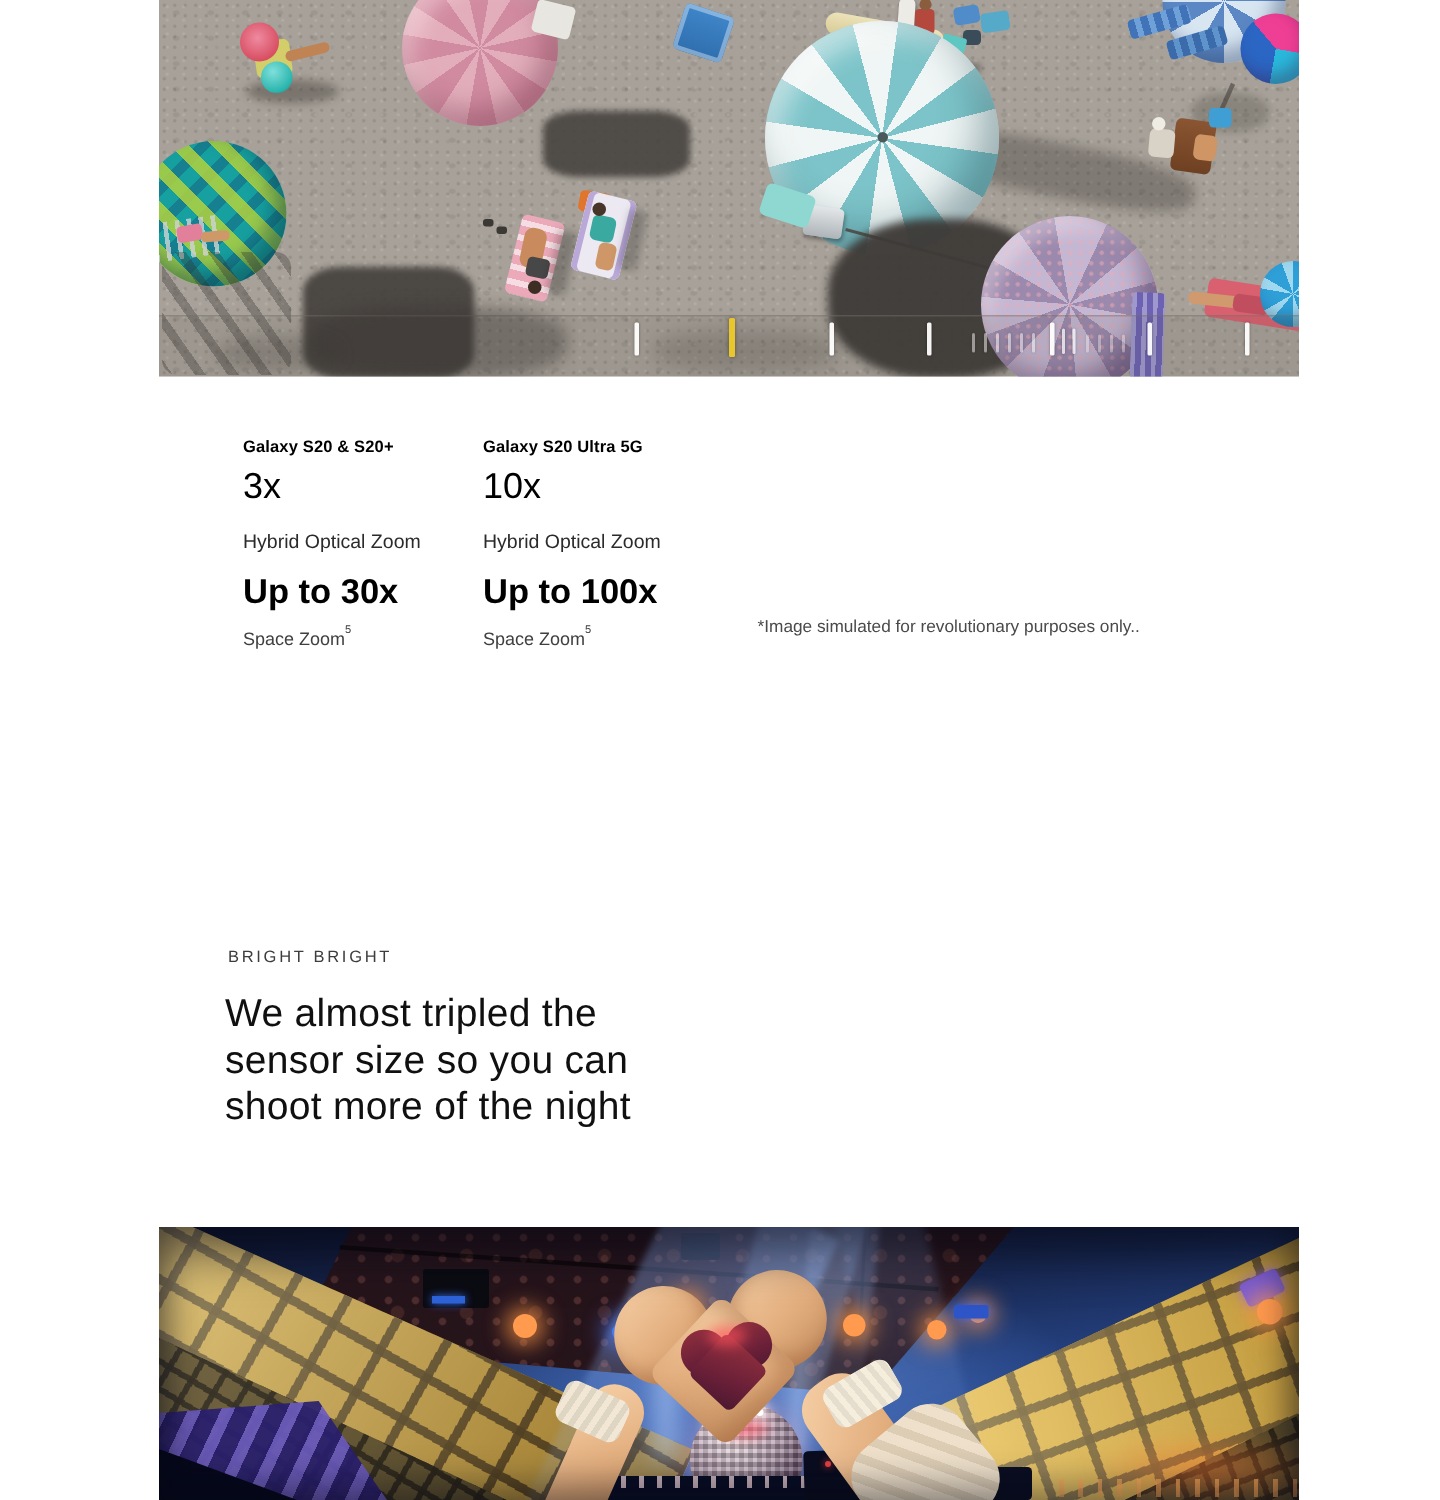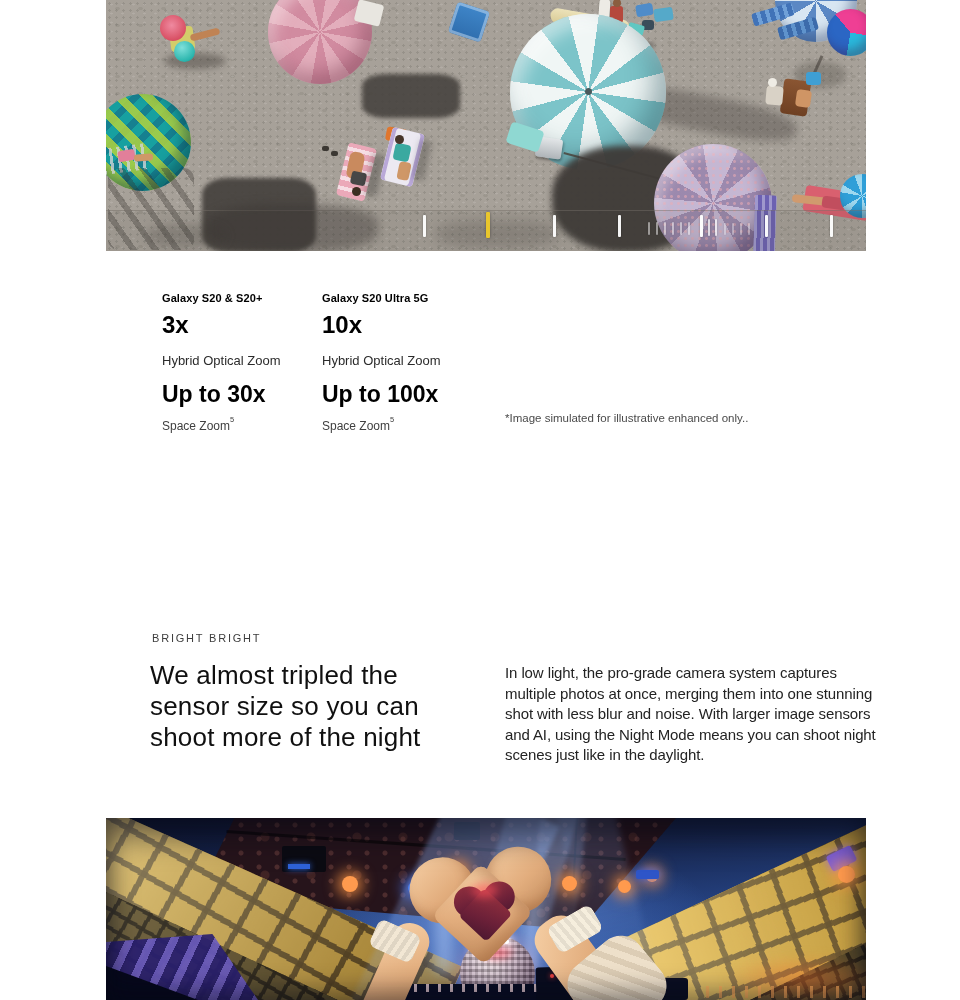--- a/index.html
+++ b/index.html
@@ -4,21 +4,21 @@
 <style>
   html,body{margin:0;padding:0;background:#fff;}
   body{font-family:"Liberation Sans","DejaVu Sans",sans-serif;}
   .page{position:relative;width:960px;height:1000px;margin:0 auto;background:#fff;overflow:hidden;}
   .abs{position:absolute;}
   .c{border-radius:50%;}
 
   
   .spec-col{position:absolute;top:292px;color:#000;}
   .spec-product{font-size:11px;font-weight:700;line-height:13px;letter-spacing:.1px;}
-  .spec-big1{font-size:24px;font-weight:700;line-height:26px;margin-top:7px;}
+  .spec-big1{font-size:24px;font-weight:400;line-height:26px;margin-top:7px;}
   .spec-label1{font-size:13px;line-height:16px;margin-top:15px;color:#2b2b2b;}
   .spec-big2{font-size:23px;font-weight:700;line-height:25px;margin-top:13px;}
   .spec-label2{font-size:12px;line-height:15px;margin-top:8px;color:#404040;}
   .spec-label2 sup,.sup5{font-size:62%;position:relative;top:-.45em;}
   .zoom-desc{position:absolute;left:505px;top:288px;width:372px;font-size:15px;line-height:21.5px;color:#232323;letter-spacing:-.1px;}
   .disclaimer{position:absolute;left:505px;top:412px;font-size:11.5px;color:#4a4a4a;}
   .night-heading{position:absolute;left:106px;top:520px;width:760px;text-align:center;font-size:29px;font-weight:700;color:#000;letter-spacing:.2px;}
   .eyebrow{position:absolute;left:152px;top:632px;font-size:11px;letter-spacing:1.8px;color:#3d3d3d;}
   .night-headline{position:absolute;left:150px;top:660px;width:360px;font-size:26px;line-height:31px;font-weight:400;color:#101010;letter-spacing:.2px;}
   .night-desc{position:absolute;left:505px;top:663px;width:372px;font-size:15px;line-height:20.6px;color:#232323;letter-spacing:-.1px;}
@@ -181,25 +181,24 @@
   </div>
 
   <div class="spec-col" style="left:322px;">
     <div class="spec-product">Galaxy S20 Ultra 5G</div>
     <div class="spec-big1">10x</div>
     <div class="spec-label1">Hybrid Optical Zoom</div>
     <div class="spec-big2">Up to 100x</div>
     <div class="spec-label2"><span>Space Zoom</span><sup>5</sup></div>
   </div>
 
-  <div class="disclaimer">*Image simulated for illustrative enhanced only..</div>
+  <div class="disclaimer">*Image simulated for revolutionary purposes only..</div>
 
   <div class="eyebrow">BRIGHT BRIGHT</div>
   <div class="night-headline">We almost tripled the<br>sensor size so you can<br>shoot more of the night</div>
-  <p class="night-desc" style="margin:0;">In low light, the pro-grade camera system captures multiple photos at once, merging them into one stunning shot with less blur and noise. With larger image sensors and AI, using the Night Mode means you can shoot night scenes just like in the daylight.</p>
 
   <div class="concert">
     <div class="abs" style="left:120px;top:0;width:520px;height:182px;background:radial-gradient(ellipse at 50% 55%,rgba(95,145,235,.55),rgba(95,145,235,0) 62%);"></div>
 
     <div class="abs" style="left:90px;top:0;width:480px;height:112px;clip-path:polygon(8% 0,100% 0,80% 100%,0 70%);background-color:#26141b;background-image:radial-gradient(circle,rgba(150,90,80,.35) 2px,transparent 3px),radial-gradient(circle,rgba(90,50,45,.5) 4px,transparent 5px);background-size:18px 14px,46px 38px;"></div>
     <div class="abs" style="left:120px;top:26px;width:400px;height:3px;background:rgba(0,0,0,.55);transform:rotate(4deg);"></div>
 
     <div class="abs goldband" style="left:-36px;top:-26px;width:430px;height:128px;transform:rotate(24deg);transform-origin:0 0;"></div>
     <div class="abs goldband small" style="left:-30px;top:60px;width:470px;height:72px;transform:rotate(25deg);transform-origin:0 0;"></div>
     <div class="abs goldband" style="left:430px;top:-44px;width:440px;height:142px;transform:rotate(-25deg);transform-origin:100% 0;filter:saturate(1.15) brightness(1.05);"></div>

